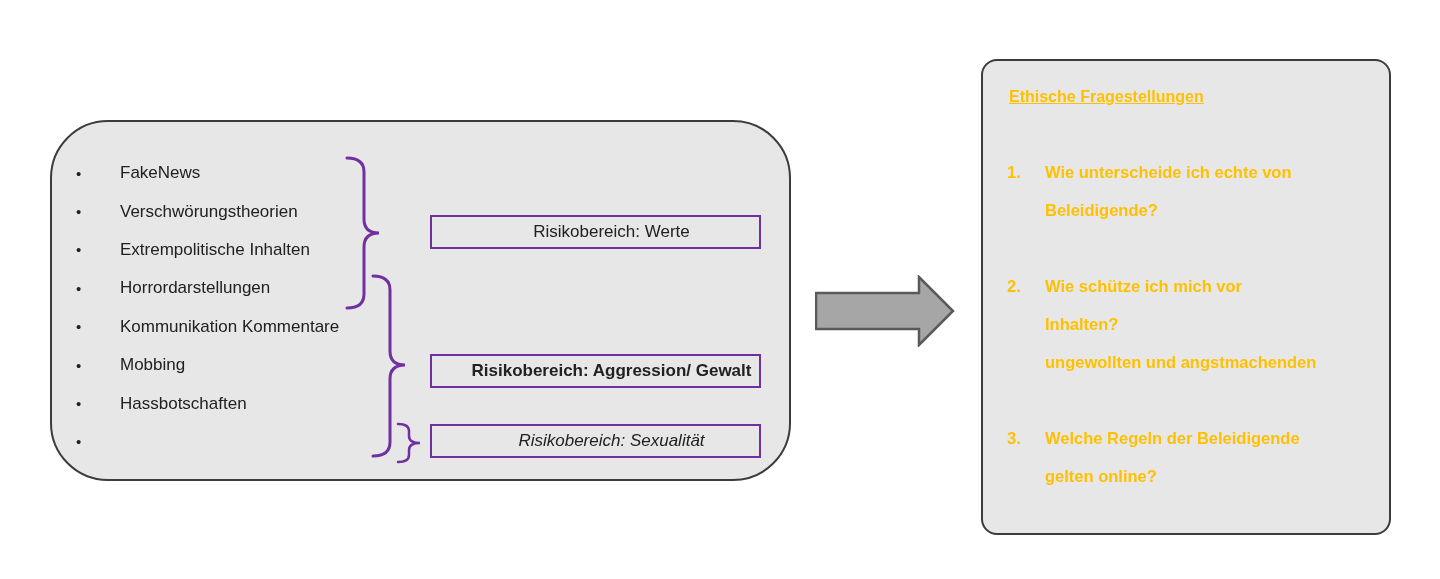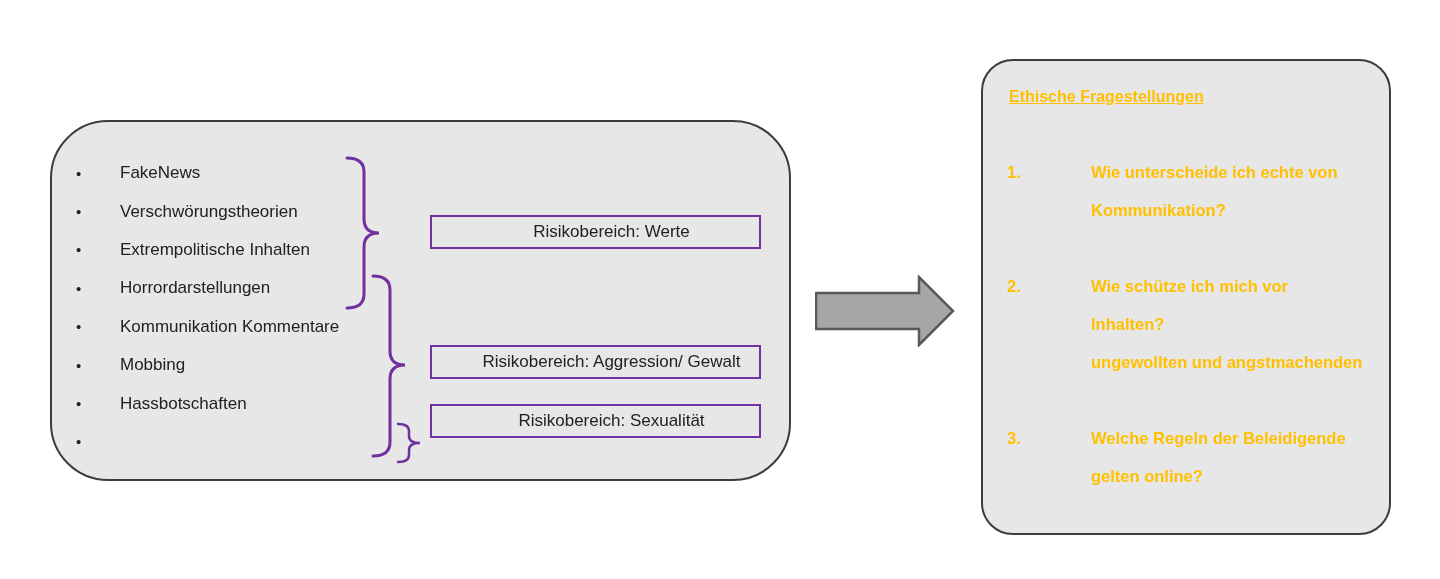--- a/index.html
+++ b/index.html
@@ -18,21 +18,21 @@
     box-sizing: border-box;
   }
   .left-panel {
     left: 50px; top: 120px;
     width: 741px; height: 361px;
     border-radius: 58px;
   }
   .right-panel {
     left: 981px; top: 59px;
     width: 410px; height: 476px;
-    border-radius: 32px;
+    border-radius: 16px;
   }
   .risk-list {
     position: absolute;
     left: 76px; top: 154px;
     margin: 0; padding: 0;
     list-style: none;
   }
   .risk-list li {
     display: flex;
     align-items: center;
@@ -61,22 +61,22 @@
     border: 2px solid #7030A0;
     box-sizing: border-box;
     display: flex;
     align-items: center;
     justify-content: center;
     font-size: 17px;
     color: #212121;
     padding-left: 32px;
   }
   .risk-box.box-werte { top: 215px; }
-  .risk-box.box-aggression { top: 345px; }
-  .risk-box.box-sexualitaet { top: 404px; }
+  .risk-box.box-aggression { top: 354px; font-weight: bold; }
+  .risk-box.box-sexualitaet { top: 424px; font-style: italic; }
   .arrow-icon {
     position: absolute;
     left: 815px; top: 275px;
   }
   .ethics-title {
     position: absolute;
     left: 26px; top: 27px;
     font-size: 16px;
     font-weight: bold;
     color: #FFC000;
@@ -94,21 +94,20 @@
     font-size: 16.5px;
   }
   .ethics-item .num {
     width: 38px;
     line-height: 38px;
     flex-shrink: 0;
   }
   .ethics-item .lines div {
     line-height: 38px;
     white-space: nowrap;
-    margin-left: 46px;
   }
 </style>
 </head>
 <body>
 
 <div class="canvas">
 
   <div class="panel left-panel"></div>
 
   <ul class="risk-list">
@@ -169,21 +168,21 @@
     <polygon points="1,18 104,18 104,2 138,36 104,70 104,54 1,54" fill="#A6A6A6" stroke="#595959" stroke-width="2.5" stroke-linejoin="miter"></polygon>
   </svg>
 
   <div class="panel right-panel">
     <div class="ethics-title">Ethische Fragestellungen</div>
     <div class="ethics-list">
       <div class="ethics-item">
         <span class="num">1.</span>
         <div class="lines">
           <div>Wie unterscheide ich echte von</div>
-          <div>Kommunikation?</div>
+          <div>Beleidigende?</div>
         </div>
       </div>
       <div class="ethics-item">
         <span class="num">2.</span>
         <div class="lines">
           <div>Wie schütze ich mich vor</div>
           <div>Inhalten?</div>
           <div>ungewollten und angstmachenden</div>
         </div>
       </div>

